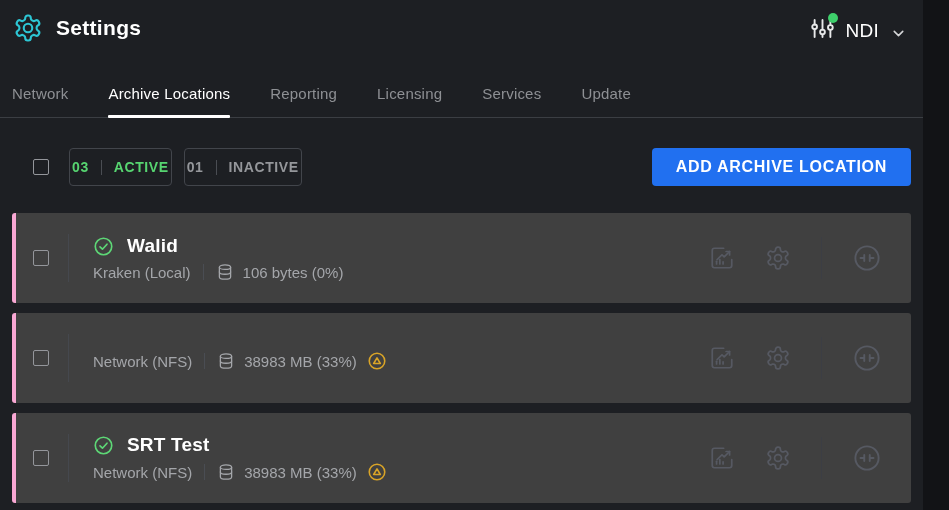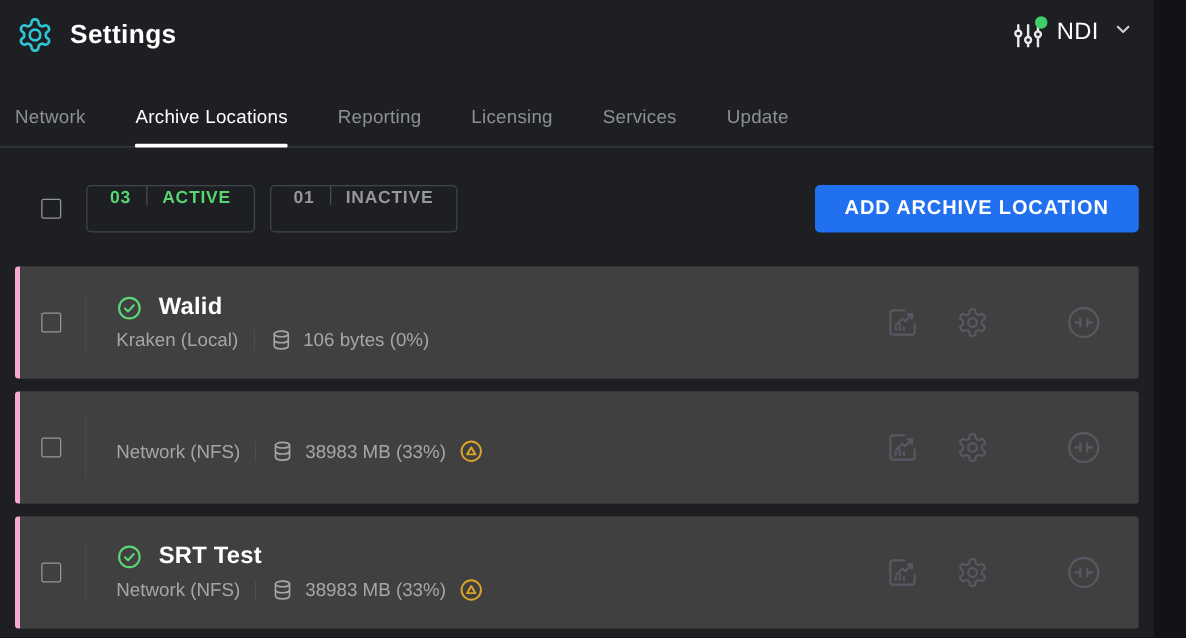--- a/index.html
+++ b/index.html
@@ -7,36 +7,36 @@
   .app {
     position:relative; width:923px; height:510px;
     background:#1d1f23; overflow:hidden;
     font-family:"Liberation Sans", sans-serif;
     color:#fff;
   }
   
   .header { display:flex; align-items:center; height:56px; padding:0 16px 0 13px; }
   .logo-gear { width:30px; height:30px; color:#2dc6d4; display:flex; }
   .page-title { font-size:21px; font-weight:700; letter-spacing:.3px; margin-left:13px; color:#fff; }
-  .header-right { margin-left:auto; display:flex; align-items:flex-start; gap:9px; cursor:pointer; }
+  .header-right { margin-left:auto; display:flex; align-items:flex-end; gap:9px; cursor:pointer; }
   .sliders-wrap { position:relative; width:27px; height:27px; display:flex; color:#e8e9ea; }
   .status-dot { position:absolute; top:-2px; right:-2px; width:10px; height:10px; border-radius:50%; background:#3ecf6b; }
   .server-label { font-size:19px; font-weight:400; color:#fff; letter-spacing:.3px; }
   .chevron { width:17px; height:17px; color:#d4d5d7; display:flex; margin-left:2px; }
   
   .tabs { display:flex; align-items:flex-end; gap:40px; padding:0 12px; height:62px;
           border-bottom:1px solid #3b3e43; }
   .tab { font-size:15px; color:#8e9094; padding-bottom:15px; position:relative; cursor:pointer; letter-spacing:.2px; }
   .tab.active { color:#fff; font-weight:400; }
   .tab.active::after { content:""; position:absolute; left:0; right:0; bottom:-1px; height:3px; background:#fff; border-radius:1px; }
   
   .toolbar { display:flex; align-items:center; height:38px; margin:30px 12px 0 12px; }
   .checkbox { width:16px; height:16px; border:1px solid #94969b; border-radius:2px; background:transparent; cursor:pointer; flex:none; }
   .toolbar .checkbox { margin-left:21px; }
-  .count-badge { height:38px; display:flex; align-items:flex-start; gap:12px; padding:0 18px;
+  .count-badge { height:38px; display:flex; align-items:center; gap:12px; padding:0 2px;
                  border:1px solid #42454b; border-radius:4px; font-size:14px; font-weight:700;
                  letter-spacing:.6px; cursor:pointer; }
   .count-badge.active-badge { margin-left:20px; color:#57d571; }
   .count-badge.inactive-badge { margin-left:12px; color:#95979b; }
   .badge-sep { width:1px; height:15px; background:#4a4d53; }
   .add-btn { margin-left:auto; height:38px; padding:0 24px; background:#2170f0; color:#fff;
              border:none; border-radius:4px; font-size:16px; font-weight:700; letter-spacing:.7px;
              font-family:"Liberation Sans", sans-serif; cursor:pointer; }
   
   .cards { display:flex; flex-direction:column; gap:10px; margin:27px 12px 0 12px; }

